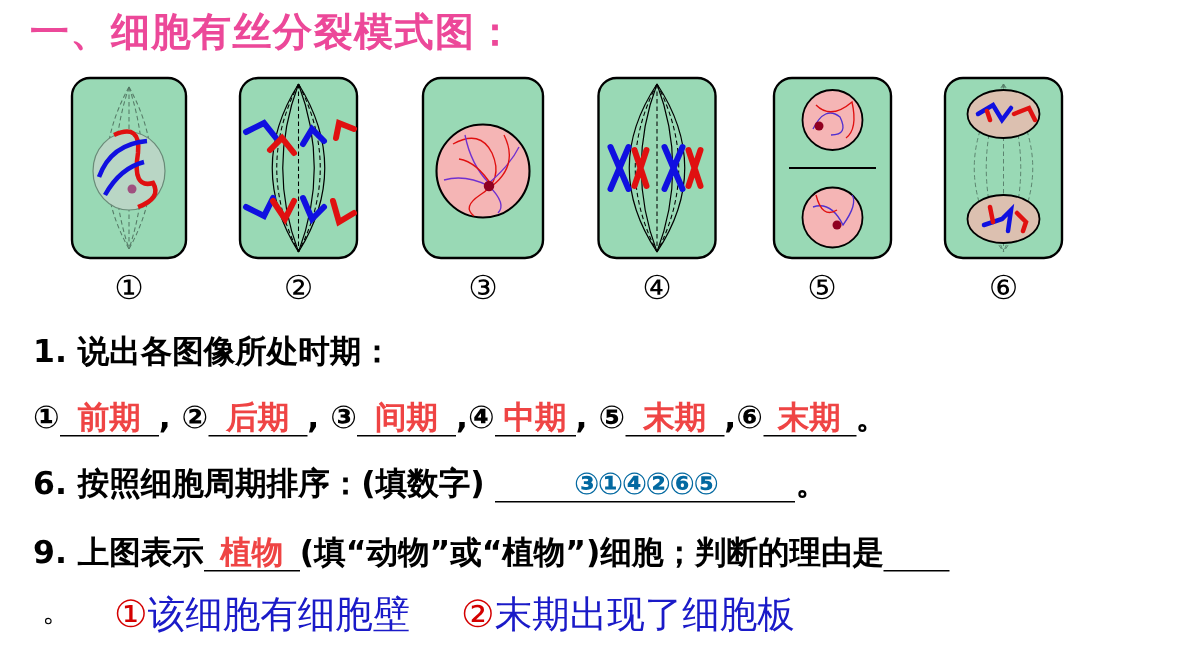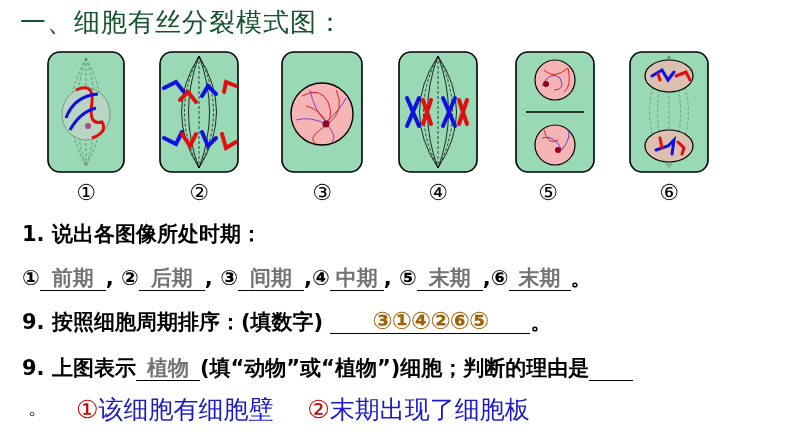--- a/index.html
+++ b/index.html
@@ -1,27 +1,27 @@
 <!DOCTYPE html>
 <html><head>
 <meta charset="utf-8">
 <style>
   html, body { margin: 0; padding: 0; background: #ffffff; }
   body { width: 794px; height: 447px; position: relative; overflow: hidden;
          font-family: "DejaVu Sans", "Liberation Sans", sans-serif; color: #000; }
-  .title { position: absolute; left: 20px; top: 4px; font-size: 26px; font-weight: normal;
-           color: #14532d; letter-spacing: 1px; line-height: 36px; white-space: nowrap; }
+  .title { position: absolute; left: 20px; top: 4px; font-size: 26px; font-weight: bold;
+           color: #ec4899; letter-spacing: 1px; line-height: 36px; white-space: nowrap; }
   .cells { position: absolute; left: 0; top: 44px; width: 794px; height: 170px; }
   .cell-svg { position: absolute; }
   .cell-label { position: absolute; top: 181px; font-size: 22px; width: 40px; text-align: center;
                 line-height: 26px; color: #000; }
   .line { position: absolute; left: 22px; white-space: nowrap; font-size: 21px; line-height: 28px; font-weight: bold; }
   .blank { display: inline-block; border-bottom: 1.5px solid #000; text-align: center;
-           color: #737373; line-height: 24px; vertical-align: baseline; }
-  .seq { color: #a16207; font-size: 24px; letter-spacing: -1px; }
+           color: #ef4444; line-height: 24px; vertical-align: baseline; }
+  .seq { color: #0369a1; font-size: 20px; letter-spacing: -1px; }
   .circ-red { color: #d40000; }
   .reason { position: absolute; left: 76px; top: 396px; font-size: 25px; line-height: 28px;
             white-space: nowrap; color: #1a1ac8; }
   .end-dot { position: absolute; left: 28px; top: 393px; font-size: 20px; line-height: 28px; }
 </style>
 </head>
 <body>
 
 <div class="title">一、细胞有丝分裂模式图：</div>
 
@@ -144,21 +144,21 @@
 
 <div class="line" style="top:220px">1. 说出各图像所处时期：</div>
 <div class="line" style="top:264px">
   <span>①</span><span class="blank" style="width:66px">前期</span><span>,</span>
   <span>②</span><span class="blank" style="width:66px">后期</span><span>,</span>
   <span>③</span><span class="blank" style="width:66px">间期</span><span>,</span><span>④</span><span class="blank" style="width:54px">中期</span><span>,</span>
   <span>⑤</span><span class="blank" style="width:66px">末期</span><span>,</span><span>⑥</span><span class="blank" style="width:62px">末期</span><span>。</span>
 </div>
 
 <div class="line" style="top:308px">
-  <span>9. 按照细胞周期排序：(填数字)</span>
+  <span>6. 按照细胞周期排序：(填数字)</span>
   <span class="blank seq" style="width:200px">③①④②⑥⑤</span><span>。</span>
 </div>
 
 <div class="line" style="top:354px">
   <span>9. 上图表示</span><span class="blank" style="width:64px">植物</span><span>(填“动物”或“植物”)细胞；判断的理由是</span><span class="blank" style="width:44px">&nbsp;</span>
 </div>
 <div class="end-dot">。</div>
 <div class="reason">
   <span class="circ-red">①</span><span>该细胞有细胞壁</span>
   <span style="display:inline-block;width:18px"></span>

